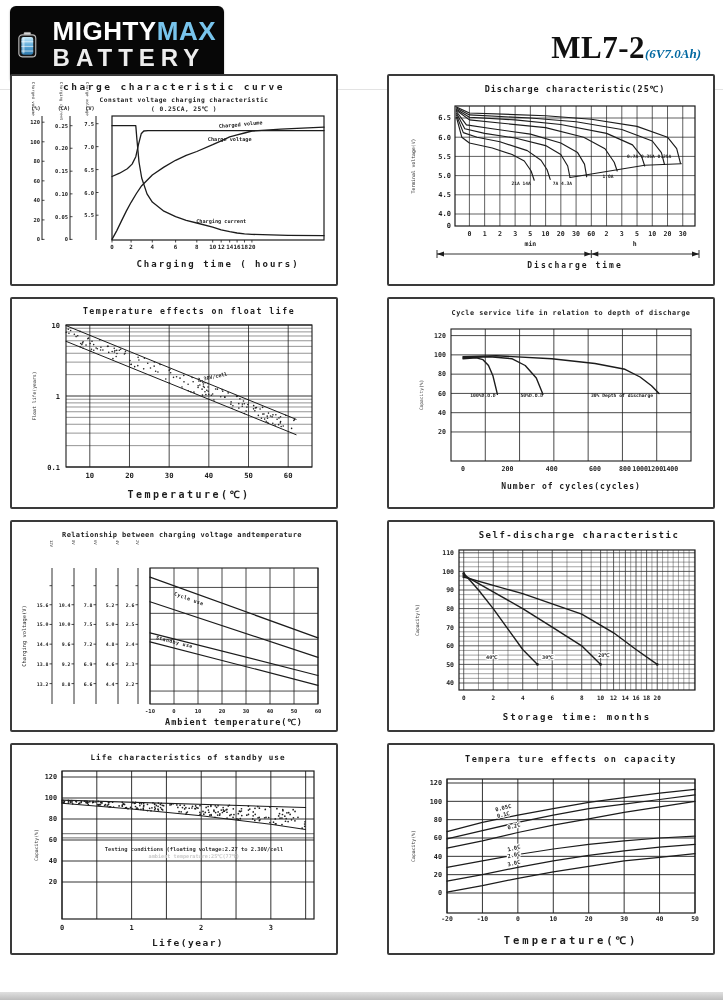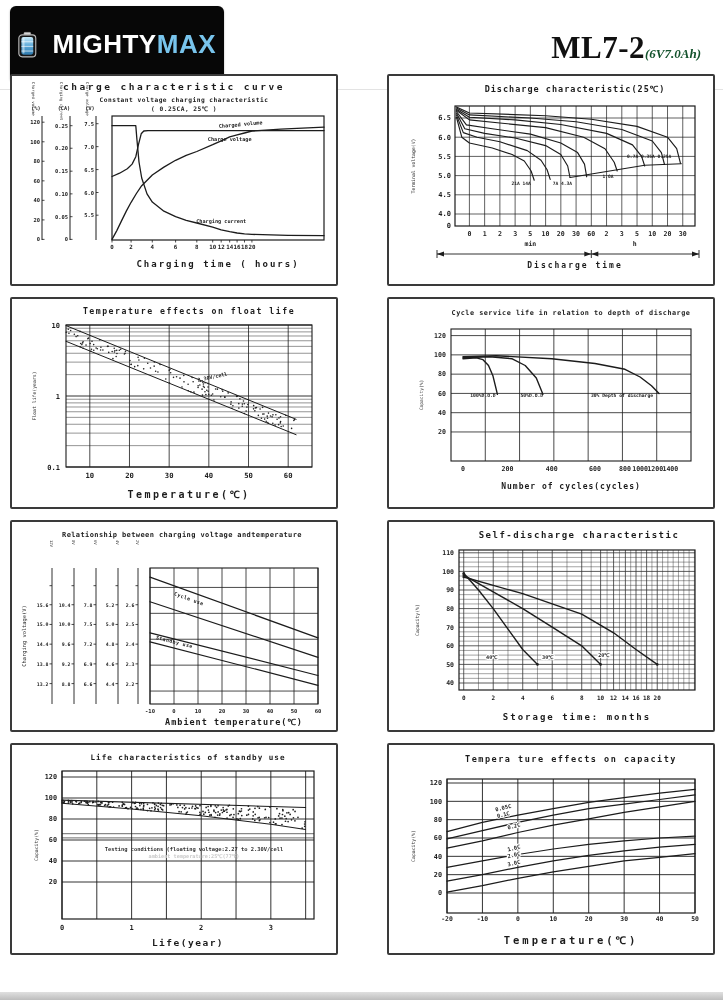--- a/index.html
+++ b/index.html
@@ -6,21 +6,21 @@
   body{width:723px;height:1000px;background:#ffffff;font-family:"Liberation Sans",sans-serif;overflow:hidden;position:relative;}
   .sheet{position:absolute;inset:0;}
   header{position:absolute;top:0;left:0;right:0;height:89px;border-bottom:1px solid #e3e3e3;background:#fff;}
   .logo{position:absolute;left:10px;top:6px;width:214px;height:77px;background:#070707;border-radius:6px;display:flex;align-items:center;gap:16px;padding:0 8px;box-sizing:border-box;box-shadow:0 1px 2px rgba(0,0,0,.35);}
   .logo-text{line-height:1;}
   .logo-text .l1{font-weight:bold;font-size:26px;color:#ffffff;letter-spacing:.5px;line-height:1.05;}
   .logo-text .l1 .max{color:#78c4ec;}
   .logo-text .l2{font-weight:bold;font-size:24px;color:#ededed;letter-spacing:6px;line-height:1.1;}
   .model{position:absolute;right:22px;top:30px;font-family:"Liberation Serif",serif;white-space:nowrap;}
   .mnum{font-weight:bold;font-size:31px;letter-spacing:.5px;color:#111;}
-  .mspec{font-style:italic;font-weight:bold;font-size:13px;color:#14532d;}
+  .mspec{font-style:italic;font-weight:bold;font-size:13px;color:#0369a1;}
   .charts{position:absolute;top:74px;left:10px;width:705px;display:grid;grid-template-columns:328px 328px;justify-content:space-between;row-gap:11px;}
   .panel{margin:0;width:328px;height:212px;border:2px solid #3a3a3a;border-radius:2px;box-sizing:border-box;background:#fff;overflow:hidden;}
   .panel svg{display:block;}
   .bottom-bar{position:absolute;left:0;right:0;bottom:0;height:8px;background:linear-gradient(#e0e0e0,#bdbdbd);}
 </style>
 </head>
 <body>
 
 <div class="sheet">
   <header>
@@ -36,20 +36,21 @@
         <rect x="14" y="0" width="16" height="8" rx="2" fill="#d6d6d6" stroke="#8a8a8a"></rect>
         <rect x="2" y="6" width="40" height="52" rx="8" fill="#161616" stroke="#bdbdbd" stroke-width="2.6"></rect>
         <rect x="8" y="11" width="28" height="42" rx="5" fill="url(#bg1)"></rect>
         <rect x="8" y="21" width="28" height="2.6" fill="rgba(255,255,255,0.6)"></rect>
         <rect x="8" y="32" width="28" height="2.6" fill="rgba(255,255,255,0.6)"></rect>
         <rect x="8" y="43" width="28" height="2.6" fill="rgba(255,255,255,0.6)"></rect>
         <rect x="10.5" y="13" width="5" height="37" rx="2.5" fill="rgba(255,255,255,0.45)"></rect>
       </svg>
       <div class="logo-text">
         <div class="l1"><span>MIGHTY</span><span class="max">MAX</span></div>
+        <div class="l2">BATTERY</div>
       </div>
     </div>
     <div class="model">
       <span class="mnum">ML7-2</span><span class="mspec">(6V7.0Ah)</span>
     </div>
   </header>
 
   <main class="charts">
     <figure class="panel">
         <svg width="324" height="208" viewBox="0 0 324 208">

